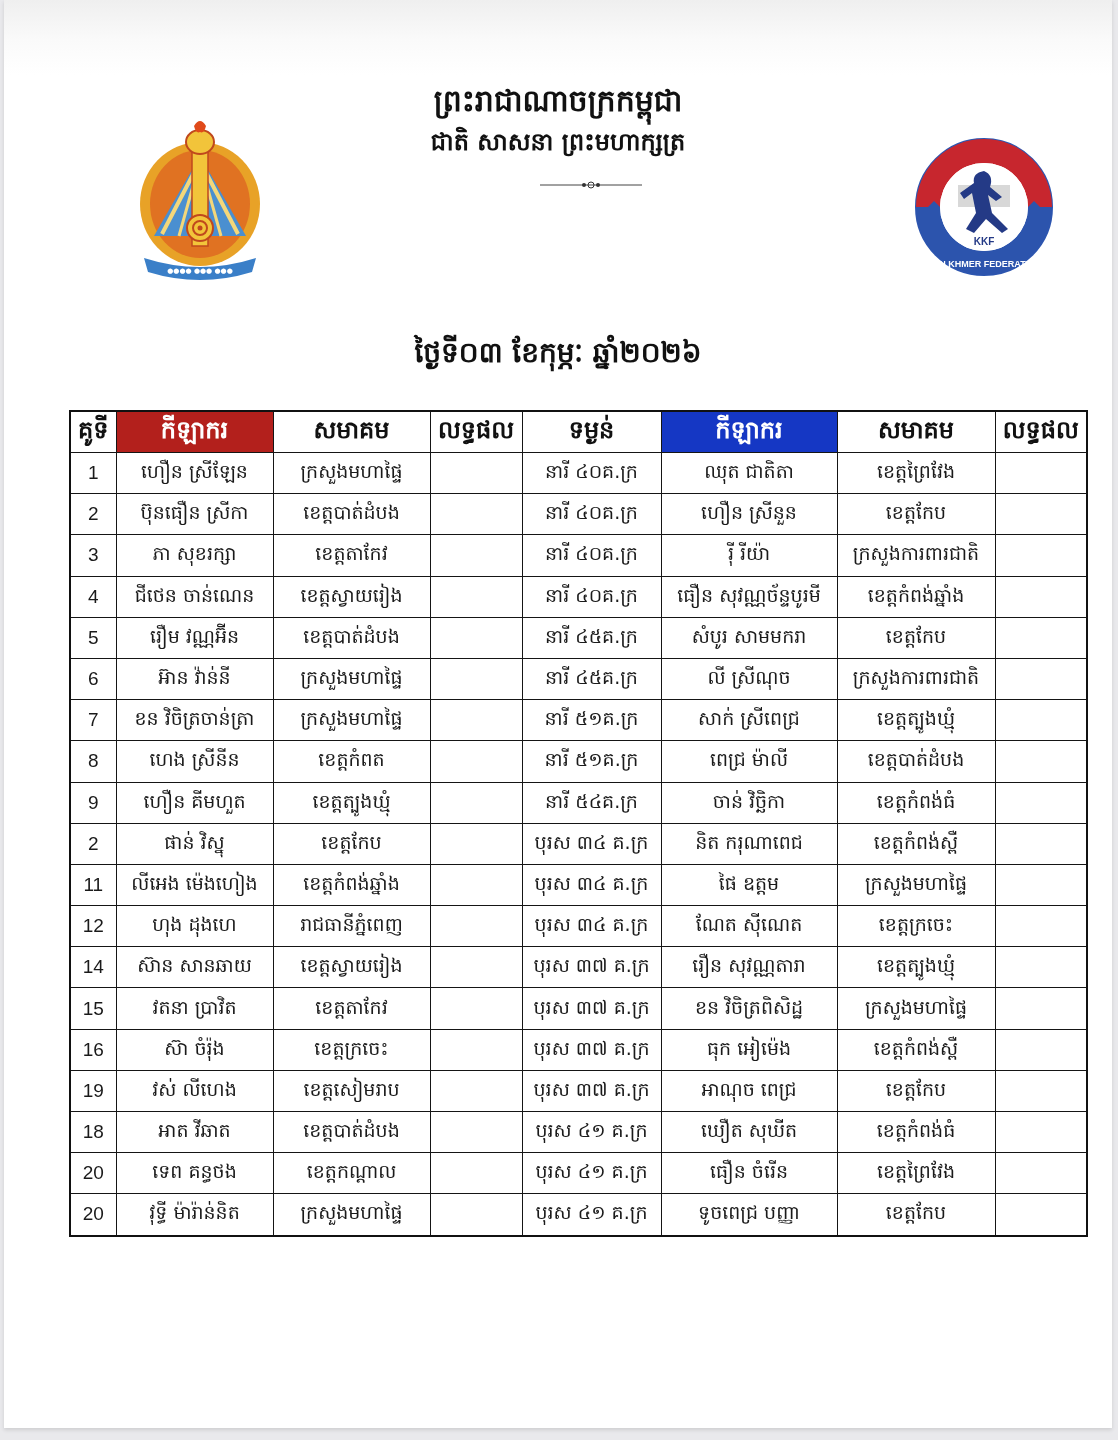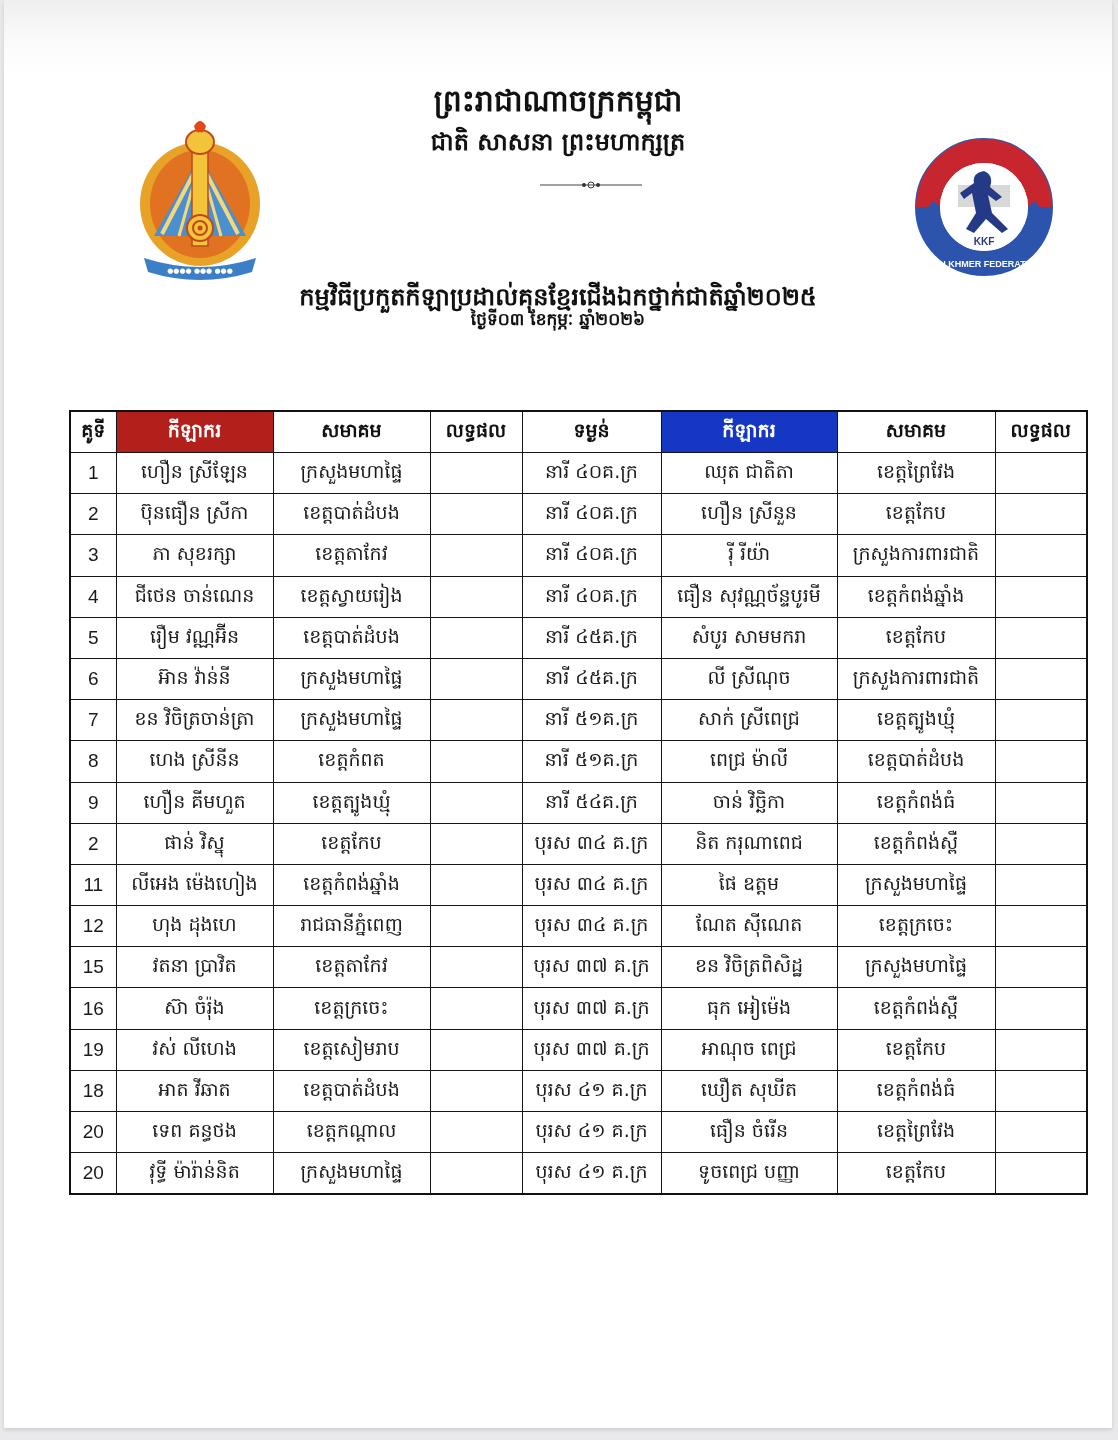--- a/index.html
+++ b/index.html
@@ -17,39 +17,39 @@
   .header-line {
     position: absolute; left: 0; width: 100%; text-align: center;
     color: #111; font-weight: bold; font-family: "DejaVu Serif", serif;
   }
   .h1 { top: 82px; font-size: 30px; }
   .h2 { top: 127px; font-size: 24px; }
   .ornament {
     position: absolute; left: 536px; top: 180px; width: 102px; height: 10px;
   }
   .t1 { top: 282px; font-size: 24px; }
-  .t2 { top: 308px; font-size: 17px; }
+  .t2 { top: 335px; font-size: 28px; }
 
   .logo-left { position: absolute; left: 130px; top: 116px; width: 132px; height: 168px; }
   .logo-right { position: absolute; left: 910px; top: 137px; width: 140px; height: 140px; }
 
   table.matches {
     position: absolute; left: 65px; top: 410px;
     border-collapse: collapse;
     table-layout: fixed;
     width: 1018px;
   }
   table.matches th, table.matches td {
     border: 1.6px solid #151515;
     text-align: center; vertical-align: middle;
     padding: 0;
     overflow: hidden; white-space: nowrap;
   }
   table.matches th {
-    height: 40px; font-size: 19px; font-weight: bold; color: #111;
+    height: 40px; font-size: 24px; font-weight: bold; color: #111;
     font-family: "DejaVu Serif", serif;
   }
   table.matches th.red { background: #b3201c; color: #fff; }
   table.matches th.blue { background: #1537c4; color: #fff; }
   table.matches td {
     height: 40.2px; font-size: 19px; color: #1a1a1a;
   }
   td.num { font-family: "Liberation Sans", sans-serif; font-size: 18px; }
   td.weight { text-align: left; padding-left: 6px; margin-left: 28px; }
   table.matches { border: 2px solid #111; }
@@ -92,21 +92,20 @@
     <path d="M2 70 A68 68 0 0 0 138 70 L114 70 A44 44 0 0 1 26 70 Z" fill="#2c54ad"></path>
     <circle cx="70" cy="70" r="44" fill="#fff"></circle>
     <rect x="44" y="48" width="52" height="22" fill="#d8d8d8"></rect>
     <path d="M70 34 Q80 38 76 50 L88 60 L82 64 L74 58 L78 76 L94 92 L88 96 L72 82 L60 96 L52 92 L62 76 L58 56 L50 62 L46 56 L60 46 Q58 36 70 34Z" fill="#243a86"></path>
     <text x="70" y="108" font-size="10" font-weight="bold" fill="#243a86" text-anchor="middle" font-family="Liberation Sans, sans-serif">KKF</text>
     <polygon points="14,70 20,64 26,70 20,76" fill="#2c54ad"></polygon>
     <polygon points="114,70 120,64 126,70 120,76" fill="#2c54ad"></polygon>
     <text x="70" y="130" font-size="9" fill="#fff" text-anchor="middle" font-family="Liberation Sans, sans-serif" font-weight="bold">KUN KHMER FEDERATION</text>
   </svg>
 
-  <div class="header-line t1">កម្មវិធីប្រកួតកីឡាប្រដាល់គុនខ្មែរជើងឯកថ្នាក់ជាតិឆ្នាំ២០២៥</div>
   <div class="header-line t2">ថ្ងៃទី០៣ ខែកុម្ភៈ ឆ្នាំ២០២៦</div>
 
   <table class="matches">
     <colgroup>
       <col style="width:46px">
       <col style="width:157px">
       <col style="width:157px">
       <col style="width:92px">
       <col style="width:139px">
       <col style="width:176px">
@@ -240,20 +239,30 @@
           <td class="num">12</td>
           <td>ហុង ដុងហេ</td>
           <td>រាជធានីភ្នំពេញ</td>
           <td></td>
           <td class="weight">បុរស ៣៤ គ.ក្រ</td>
           <td>ណែត ស៊ីណេត</td>
           <td>ខេត្តក្រចេះ</td>
           <td></td>
         </tr>
         <tr>
+          <td class="num">14</td>
+          <td>ស៊ាន សានឆាយ</td>
+          <td>ខេត្តស្វាយរៀង</td>
+          <td></td>
+          <td class="weight">បុរស ៣៧ គ.ក្រ</td>
+          <td>រឿន សុវណ្ណតារា</td>
+          <td>ខេត្តត្បូងឃ្មុំ</td>
+          <td></td>
+        </tr>
+        <tr>
           <td class="num">15</td>
           <td>វតនា ប្រាវិត</td>
           <td>ខេត្តតាកែវ</td>
           <td></td>
           <td class="weight">បុរស ៣៧ គ.ក្រ</td>
           <td>ខន វិចិត្រពិសិដ្ឋ</td>
           <td>ក្រសួងមហាផ្ទៃ</td>
           <td></td>
         </tr>
         <tr>

